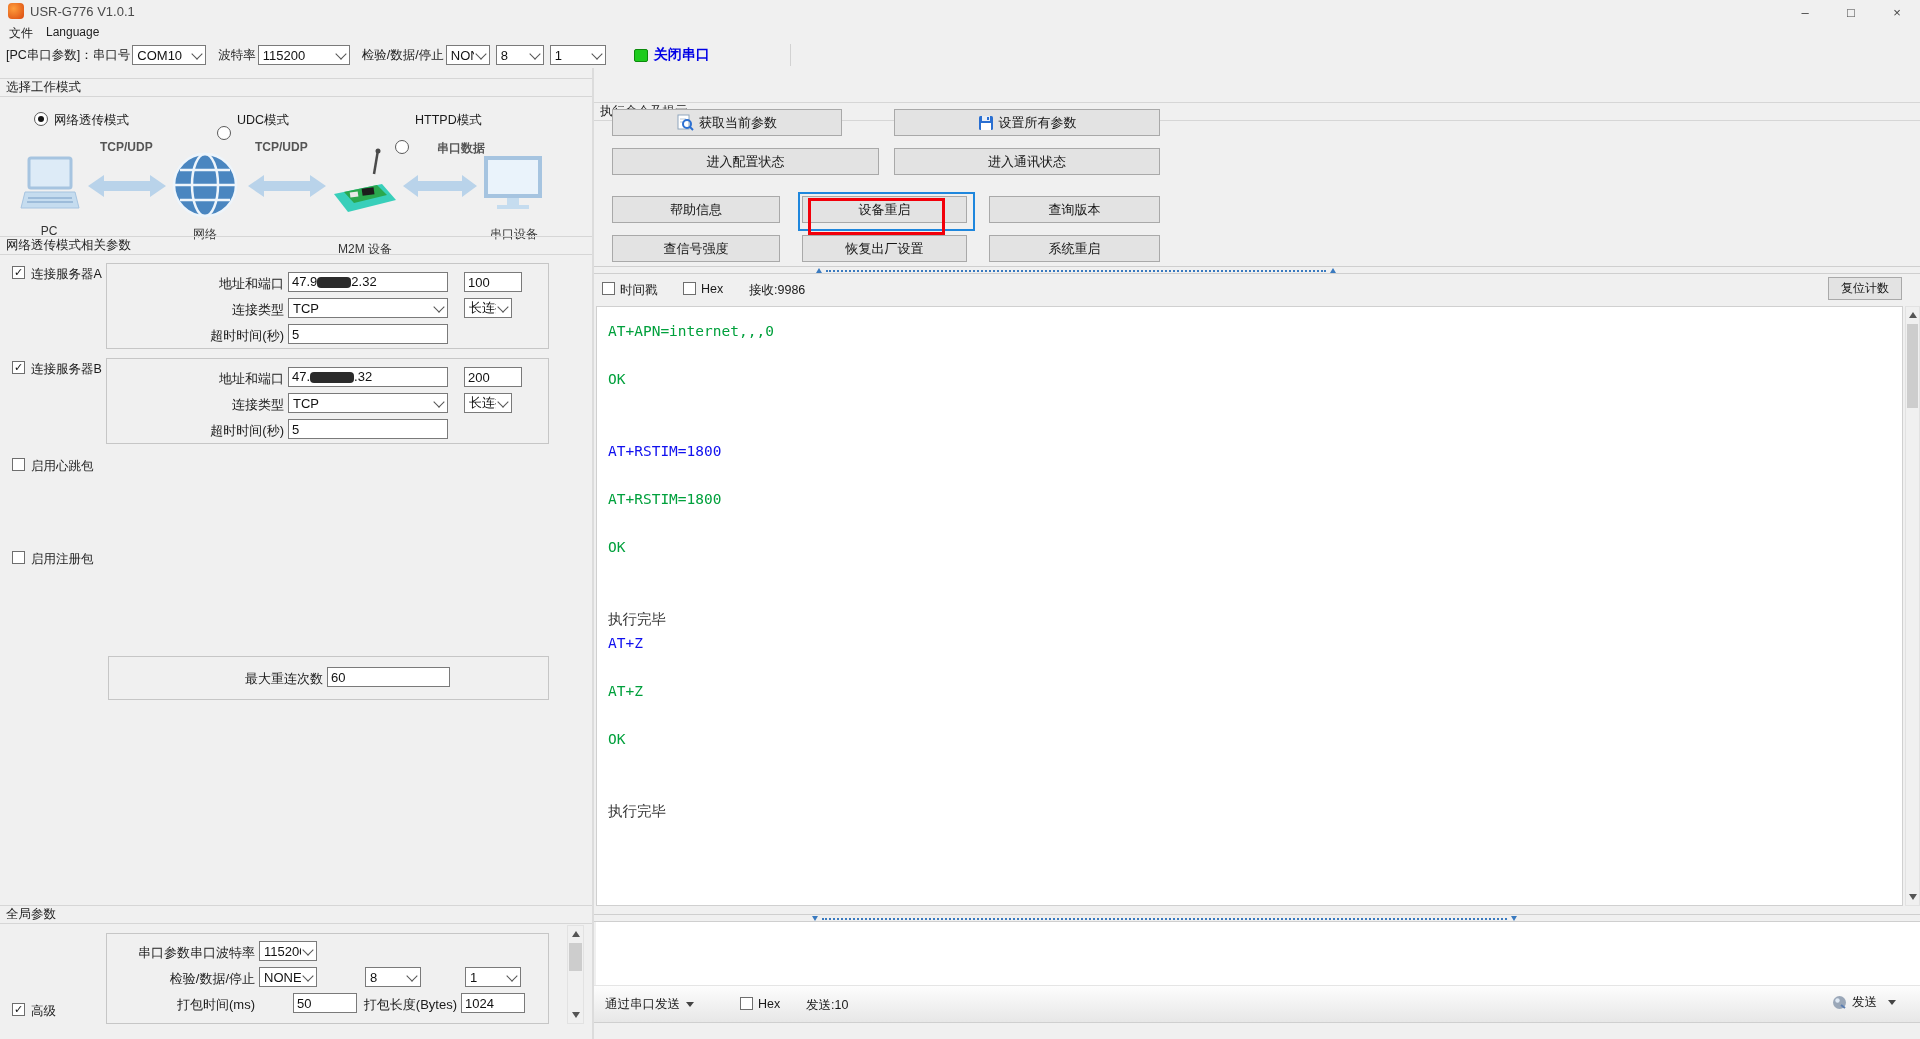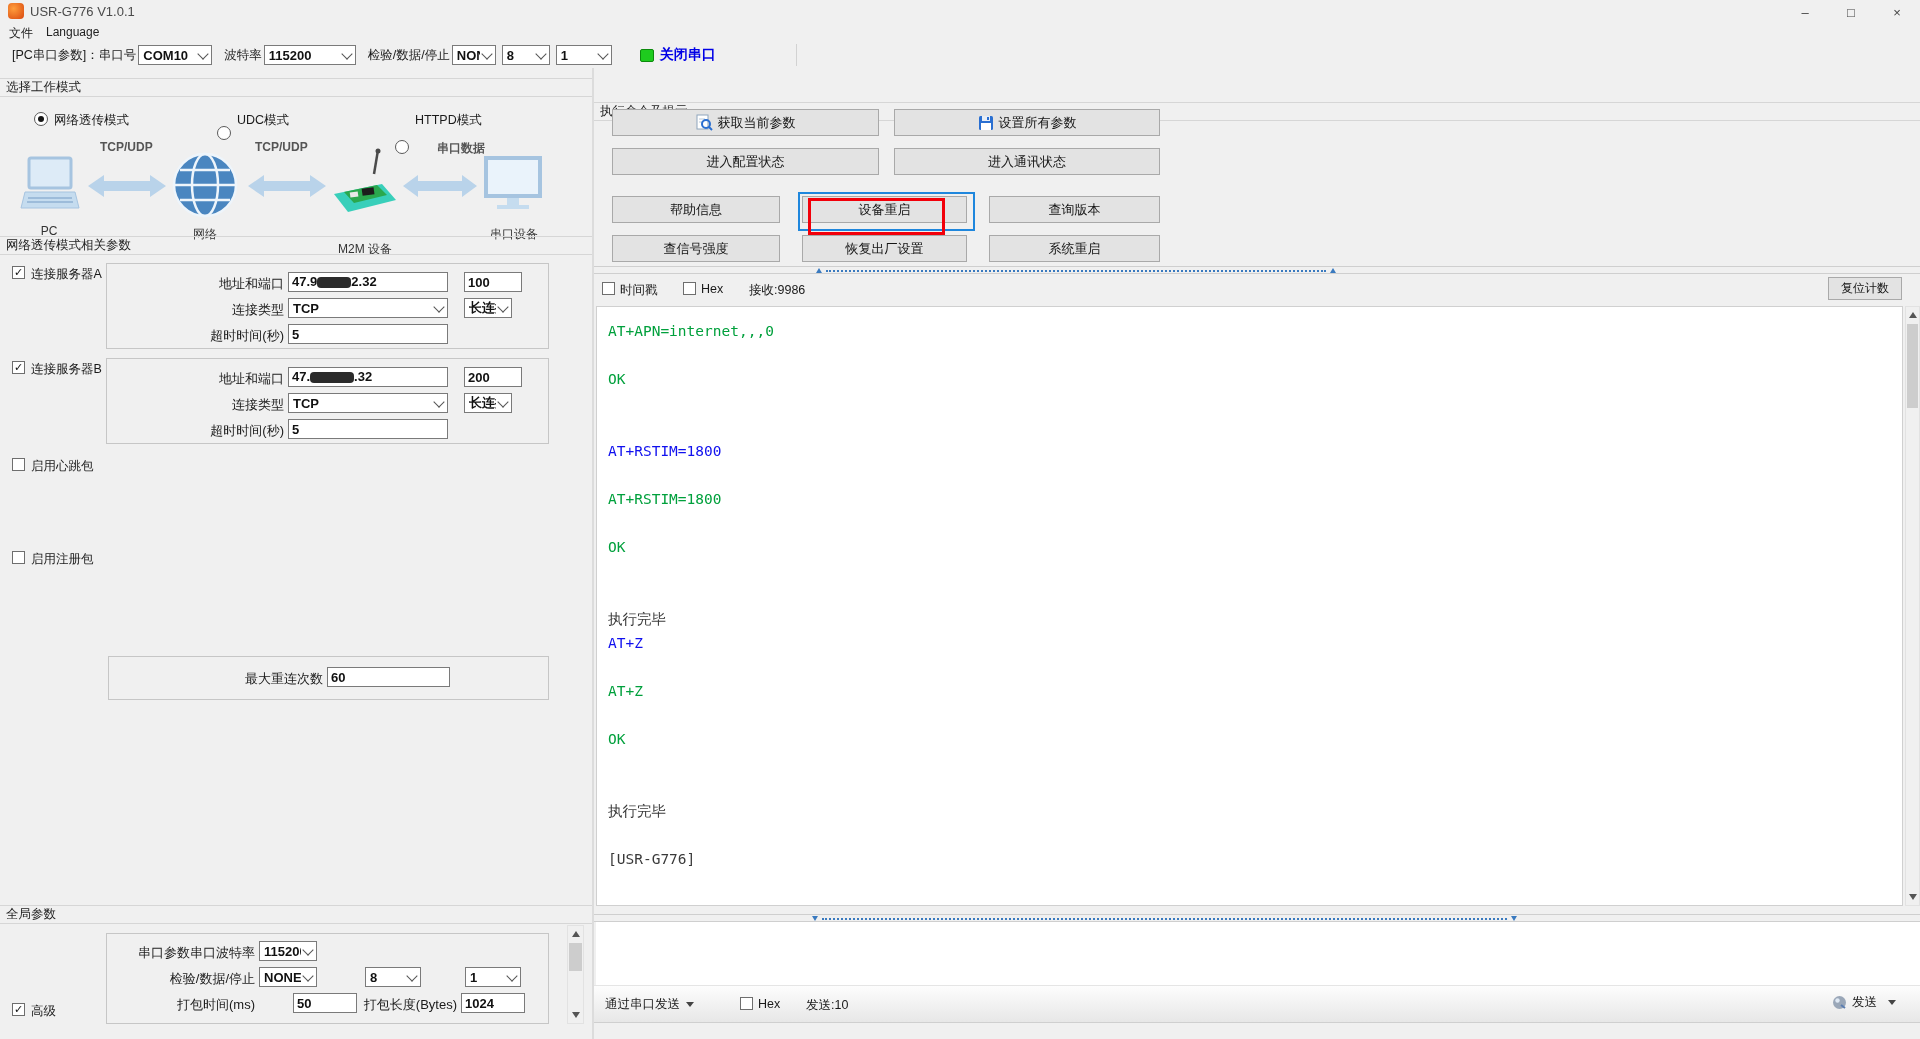--- a/index.html
+++ b/index.html
@@ -8,24 +8,24 @@
   .abs{position:absolute;}
   
   .titlebar{left:0;top:0;width:1920px;height:22px;background:#f0f0f0;}
   .app-title{left:30px;top:4px;font-size:13px;color:#4a4a4a;}
   .app-icon{left:8px;top:3px;width:16px;height:16px;border-radius:4px;
             background:radial-gradient(circle at 35% 35%,#ff9d3c,#d9480f);}
   .winbtn{top:0;width:46px;height:24px;display:flex;align-items:center;justify-content:center;
           font-size:13px;color:#444;}
   .menubar{left:0;top:22px;width:1920px;height:20px;}
   .menu-item{top:3px;font-size:12px;color:#222;}
-  .toolbar{left:0;top:42px;width:1564px;height:26px;display:flex;align-items:center;padding-left:12px;box-sizing:border-box;}
+  .toolbar{left:0;top:42px;width:1564px;height:26px;display:flex;align-items:center;padding-left:6px;box-sizing:border-box;}
   .tb-label{font-size:12.5px;white-space:nowrap;}
   .input,.selbox{background:#fff;border:1px solid #7a7a7a;height:20px;box-sizing:border-box;
-                 font-size:13px;font-family:"Liberation Sans",sans-serif;color:#111;font-weight:bold;}
+                 font-size:13px;font-family:"Liberation Sans",sans-serif;color:#111;}
   .input{padding:0 3px;}
   .selbox{display:flex;align-items:center;justify-content:space-between;padding:0 4px 0 4px;overflow:hidden;}
   .selbox .txt{white-space:nowrap;overflow:hidden;}
   .chev{width:7px;height:7px;border-right:1.6px solid #555;border-bottom:1.6px solid #555;
         transform:rotate(45deg);margin-left:3px;flex:0 0 auto;margin-top:-3px;}
   .led{width:12px;height:11px;background:#1ecb1e;border:1px solid #0c8a0c;border-radius:2px;margin:0 6px 0 28px;}
   .closeport{font-size:14px;font-weight:bold;color:#0000e6;}
   .vsep{width:1px;height:22px;background:#d2d2d2;margin-left:80px;}
   
   .panel-divider{left:592px;top:68px;width:2px;height:971px;background:#dcdcdc;}
@@ -272,21 +272,21 @@
       <div class="sb-arrow" style="bottom:0;">
           <div class="sb-tri-dn"></div>
         </div>
     </div>
   </div>
 
   <div class="abs" style="left:594px;top:68px;width:1326px;height:971px;">
 
     <div class="abs caption" style="left:0;top:10px;width:1326px;margin-top:24px;">执行命令及提示</div>
 
-    <div class="abs btn" style="left:18px;top:41px;width:267px;height:27px;">
+    <div class="abs btn" style="left:18px;top:41px;width:230px;height:27px;">
       <svg width="17" height="17">
         <rect x="1" y="1" width="11" height="14" fill="#fff" stroke="#8fa6bd"></rect>
         <line x1="3" y1="5" x2="9" y2="5" stroke="#b7c6d6"></line>
           <line x1="3" y1="8" x2="7" y2="8" stroke="#b7c6d6"></line>
         <circle cx="10" cy="10" r="4" fill="none" stroke="#2a6fd1" stroke-width="2"></circle>
         <line x1="13" y1="13" x2="16" y2="16" stroke="#2a6fd1" stroke-width="2"></line>
       </svg>
       <span>获取当前参数</span>
     </div>
     <div class="abs btn" style="left:300px;top:41px;width:266px;height:27px;">
@@ -346,21 +346,20 @@
         <div class="term-line t-green" style="margin-bottom: 24px;">AT+APN=internet,,,0</div>
         <div class="term-line t-green" style="margin-bottom: 48px;">OK</div>
         <div class="term-line t-blue" style="margin-bottom: 24px;">AT+RSTIM=1800</div>
         <div class="term-line t-green" style="margin-bottom: 24px;">AT+RSTIM=1800</div>
         <div class="term-line t-green" style="margin-bottom: 48px;">OK</div>
         <div class="term-line t-dark" style="margin-bottom: 0px;">执行完毕</div>
         <div class="term-line t-blue" style="margin-bottom: 24px;">AT+Z</div>
         <div class="term-line t-green" style="margin-bottom: 24px;">AT+Z</div>
         <div class="term-line t-green" style="margin-bottom: 48px;">OK</div>
         <div class="term-line t-dark" style="margin-bottom: 24px;">执行完毕</div>
-        <div class="term-line t-dark" style="margin-bottom: 0px;">[USR-G776]</div>
       </div>
     <div class="abs sb" style="left:1311px;top:238px;width:15px;height:600px;">
       <div class="sb-arrow" style="top:0;">
           <div class="sb-tri-up"></div>
         </div>
       <div class="sb-thumb" style="top:17px;height:84px;"></div>
       <div class="sb-arrow" style="bottom:0;">
           <div class="sb-tri-dn"></div>
         </div>
     </div>

